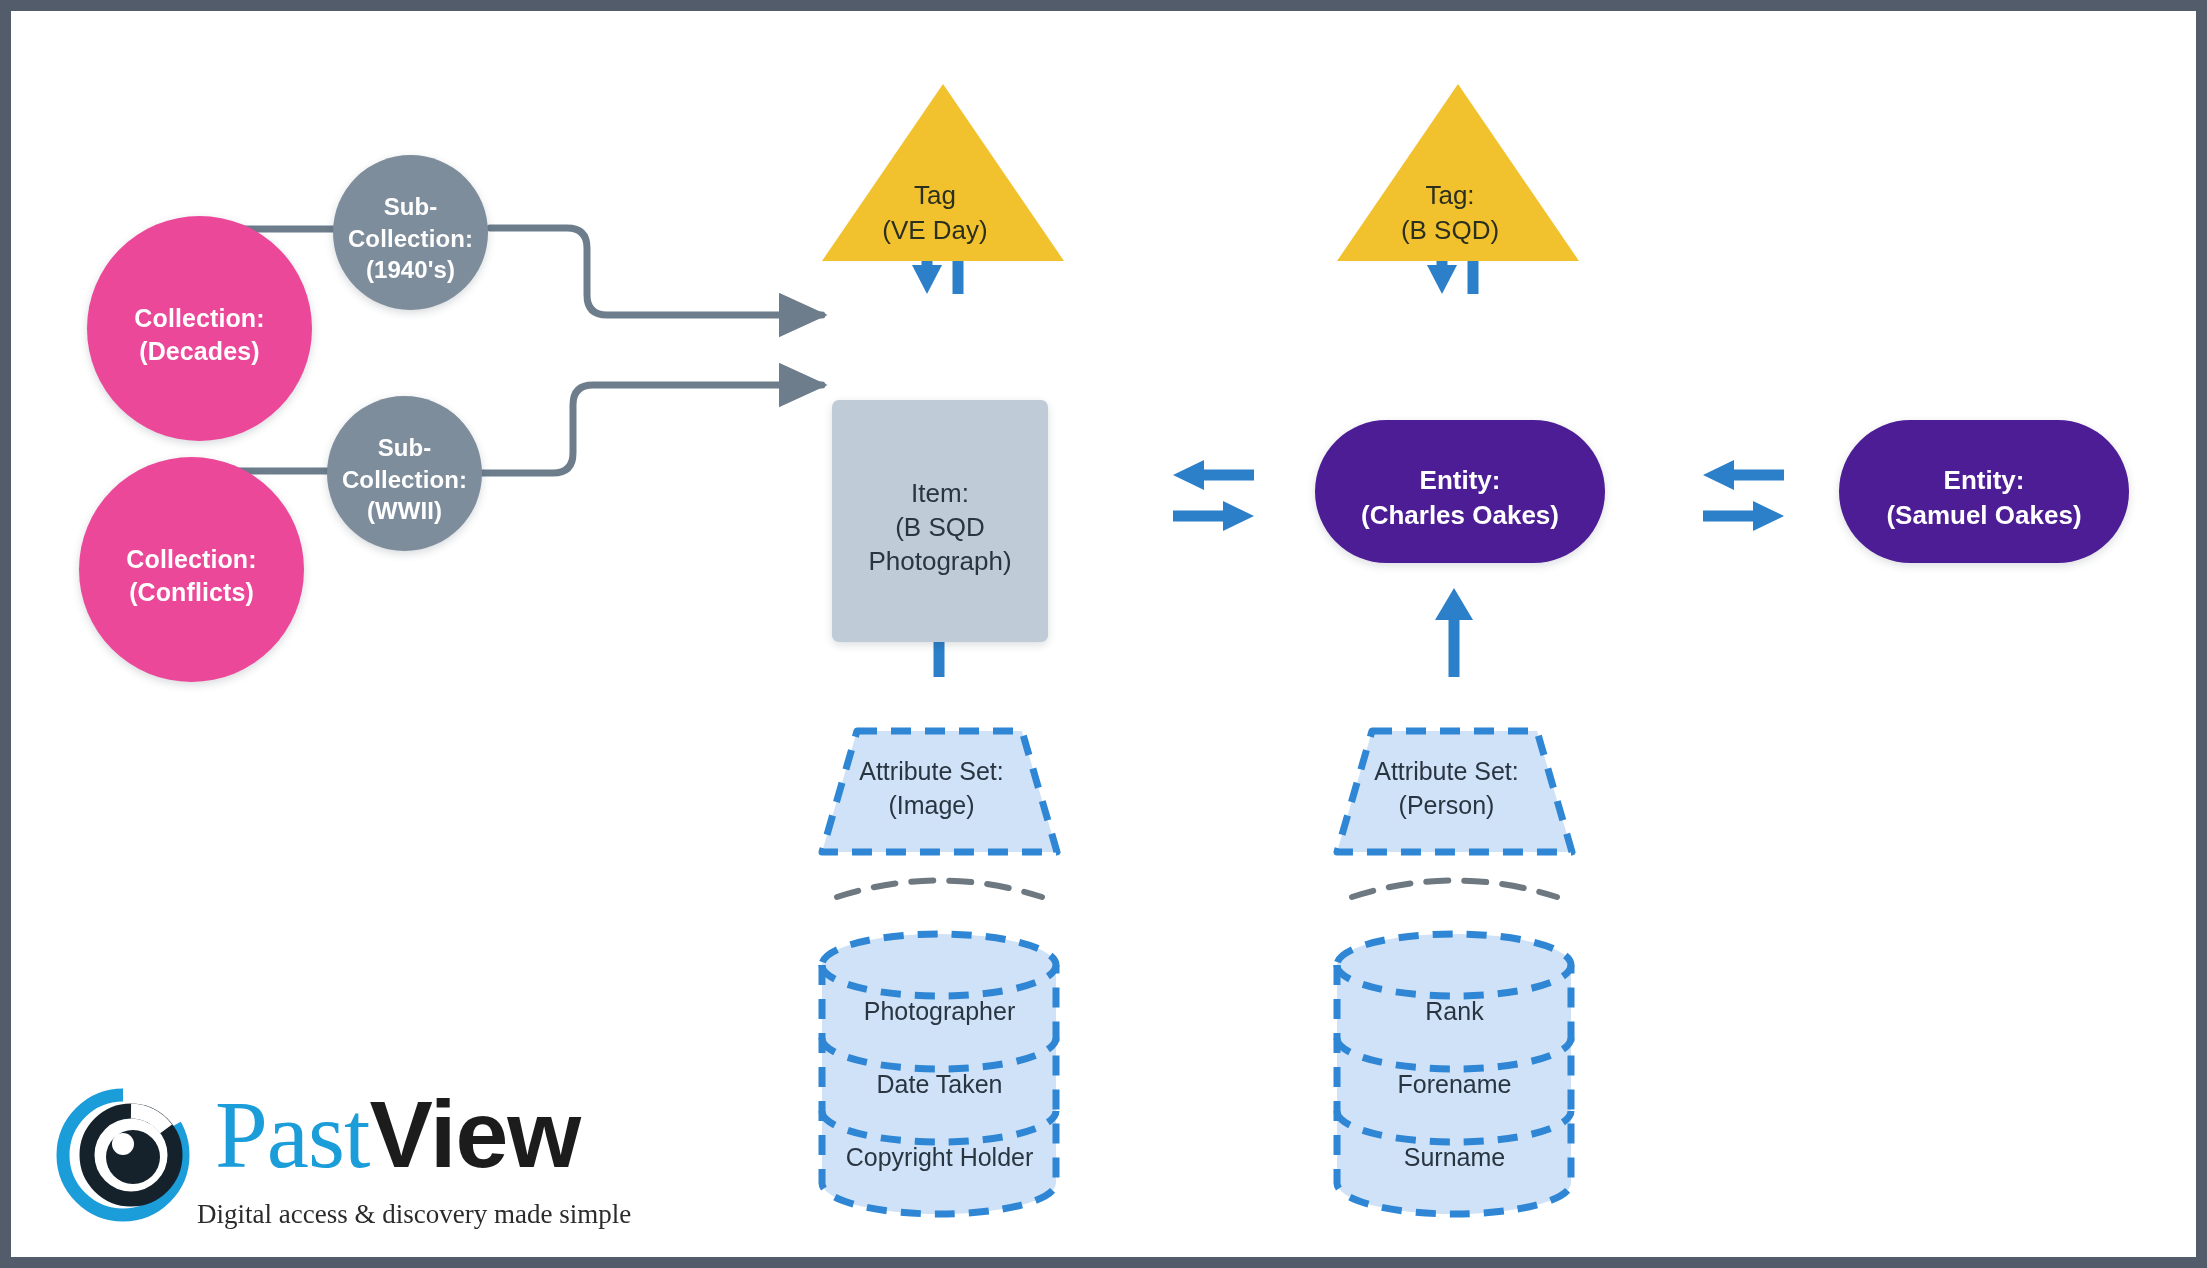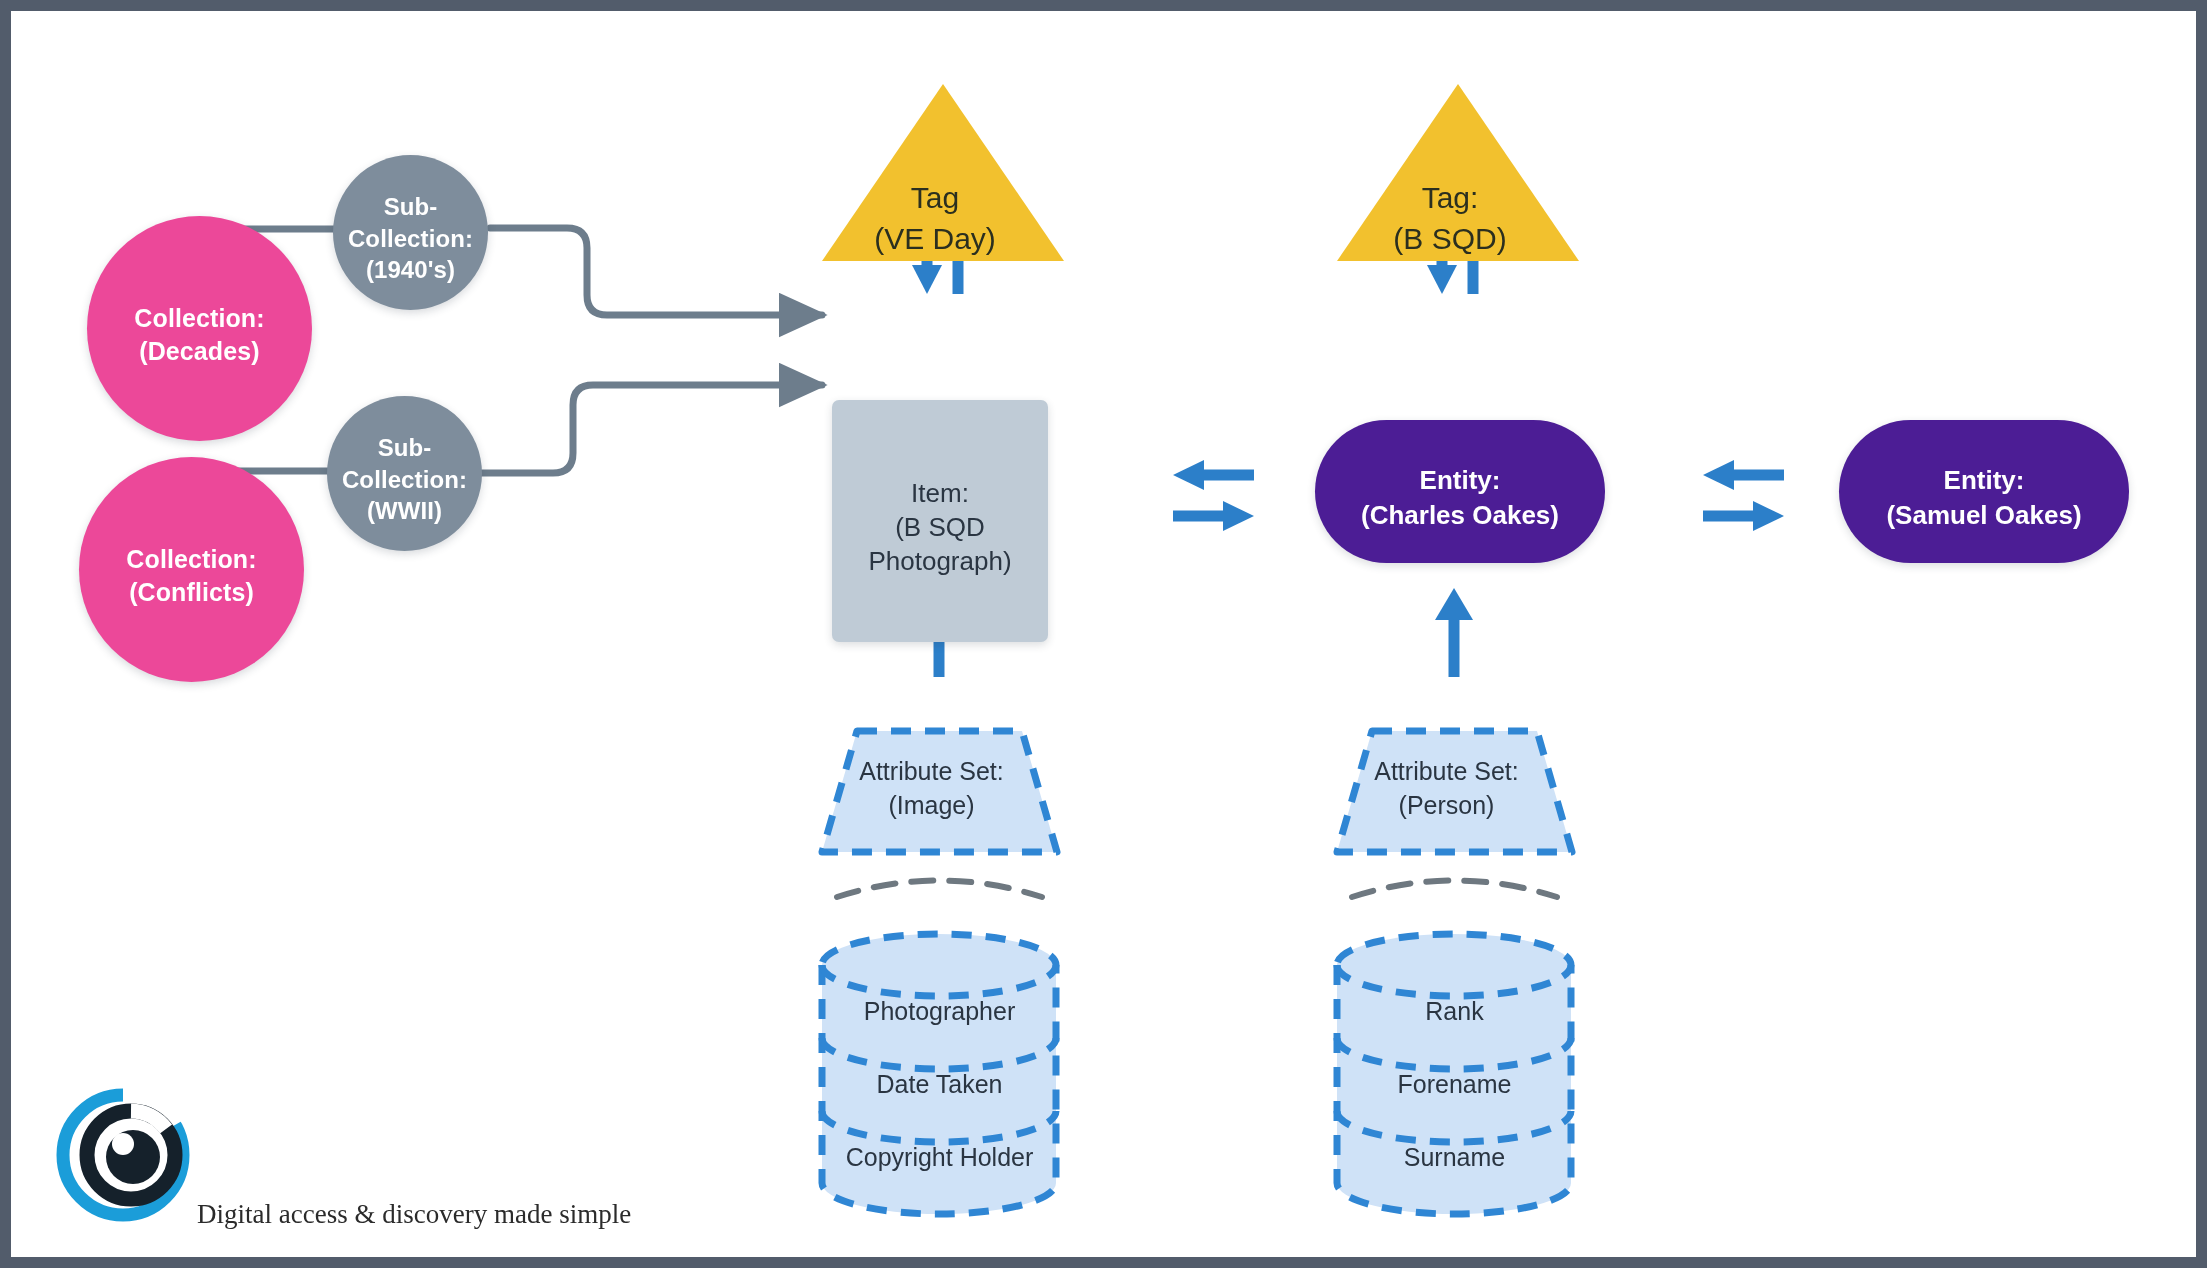--- a/index.html
+++ b/index.html
@@ -29,21 +29,21 @@
   
   .item-box{background:#bfcbd6;border-radius:7px;box-shadow:0 3px 9px rgba(40,50,65,.16);}
   .item-box .lbl{color:#2a3542;font-size:26px;font-weight:500;}
 
   
   .pill{background:#4c1d95;border-radius:999px;box-shadow:0 3px 9px rgba(40,50,65,.16);}
   .pill .lbl{color:#ffffff;font-size:26px;font-weight:600;}
 
   
   .tri-wrap{position:absolute;}
-  .tri-wrap .lbl{position:absolute;left:0;right:16px;text-align:center;color:#2b2f1f;font-size:30px;font-weight:500;line-height:1.35;white-space:pre-line;}
+  .tri-wrap .lbl{position:absolute;left:0;right:16px;text-align:center;color:#2b2f1f;font-size:26px;font-weight:500;line-height:1.35;white-space:pre-line;}
 
   
   .trap-wrap{position:absolute;}
   .trap-wrap .lbl{position:absolute;left:0;right:16px;text-align:center;color:#2a3542;font-size:25px;font-weight:500;line-height:1.35;white-space:pre-line;}
 
   
   .cyl-wrap{position:absolute;}
   .cyl-wrap .rowlbl{position:absolute;left:0;right:0;text-align:center;color:#2a3542;font-size:25px;font-weight:500;}
 
   svg.layer{position:absolute;left:0;top:0;width:2185px;height:1246px;pointer-events:none;}
@@ -235,17 +235,20 @@
 
         <path d="M70 14 A60 60 0 0 1 122 44" fill="none" stroke="#ffffff" stroke-width="17"></path>
 
         <circle cx="78" cy="74" r="44" fill="none" stroke="#15212b" stroke-width="15"></circle>
         <path d="M78 30 A44 44 0 0 1 113 48" fill="none" stroke="#ffffff" stroke-width="15"></path>
 
         <circle cx="80" cy="76" r="27" fill="#15212b"></circle>
 
         <circle cx="70" cy="63" r="11" fill="#ffffff"></circle>
       </svg>
+      <div class="word">
+        <span class="w-past">Past</span><span class="w-view">View</span>
+      </div>
       <div class="tagline">Digital access &amp; discovery made simple</div>
     </div>
 
   </div>
 </div>
 
 </body></html>

